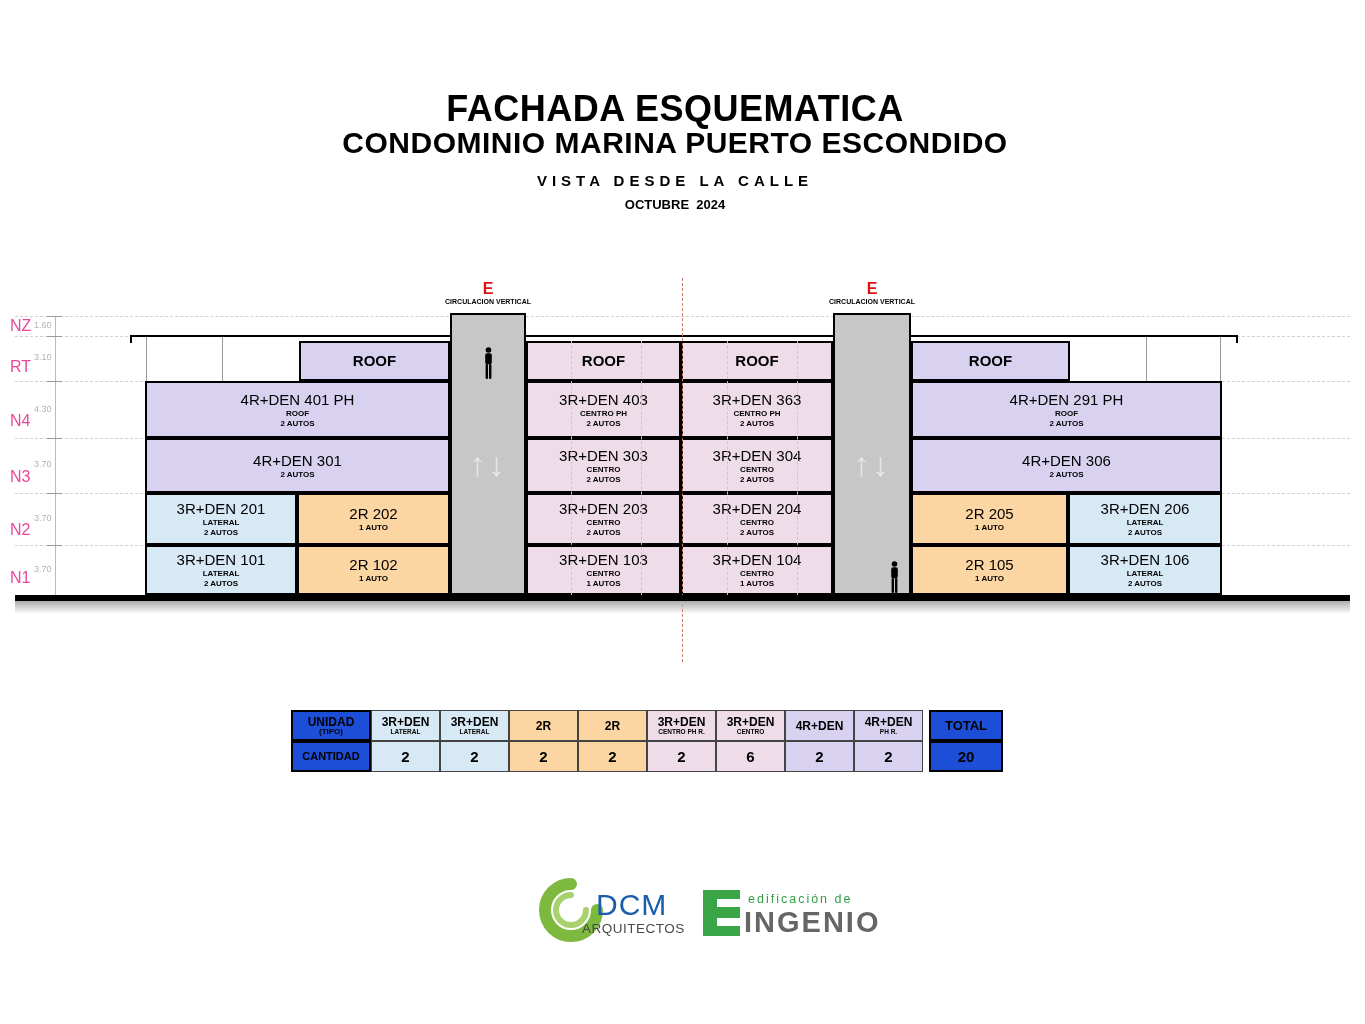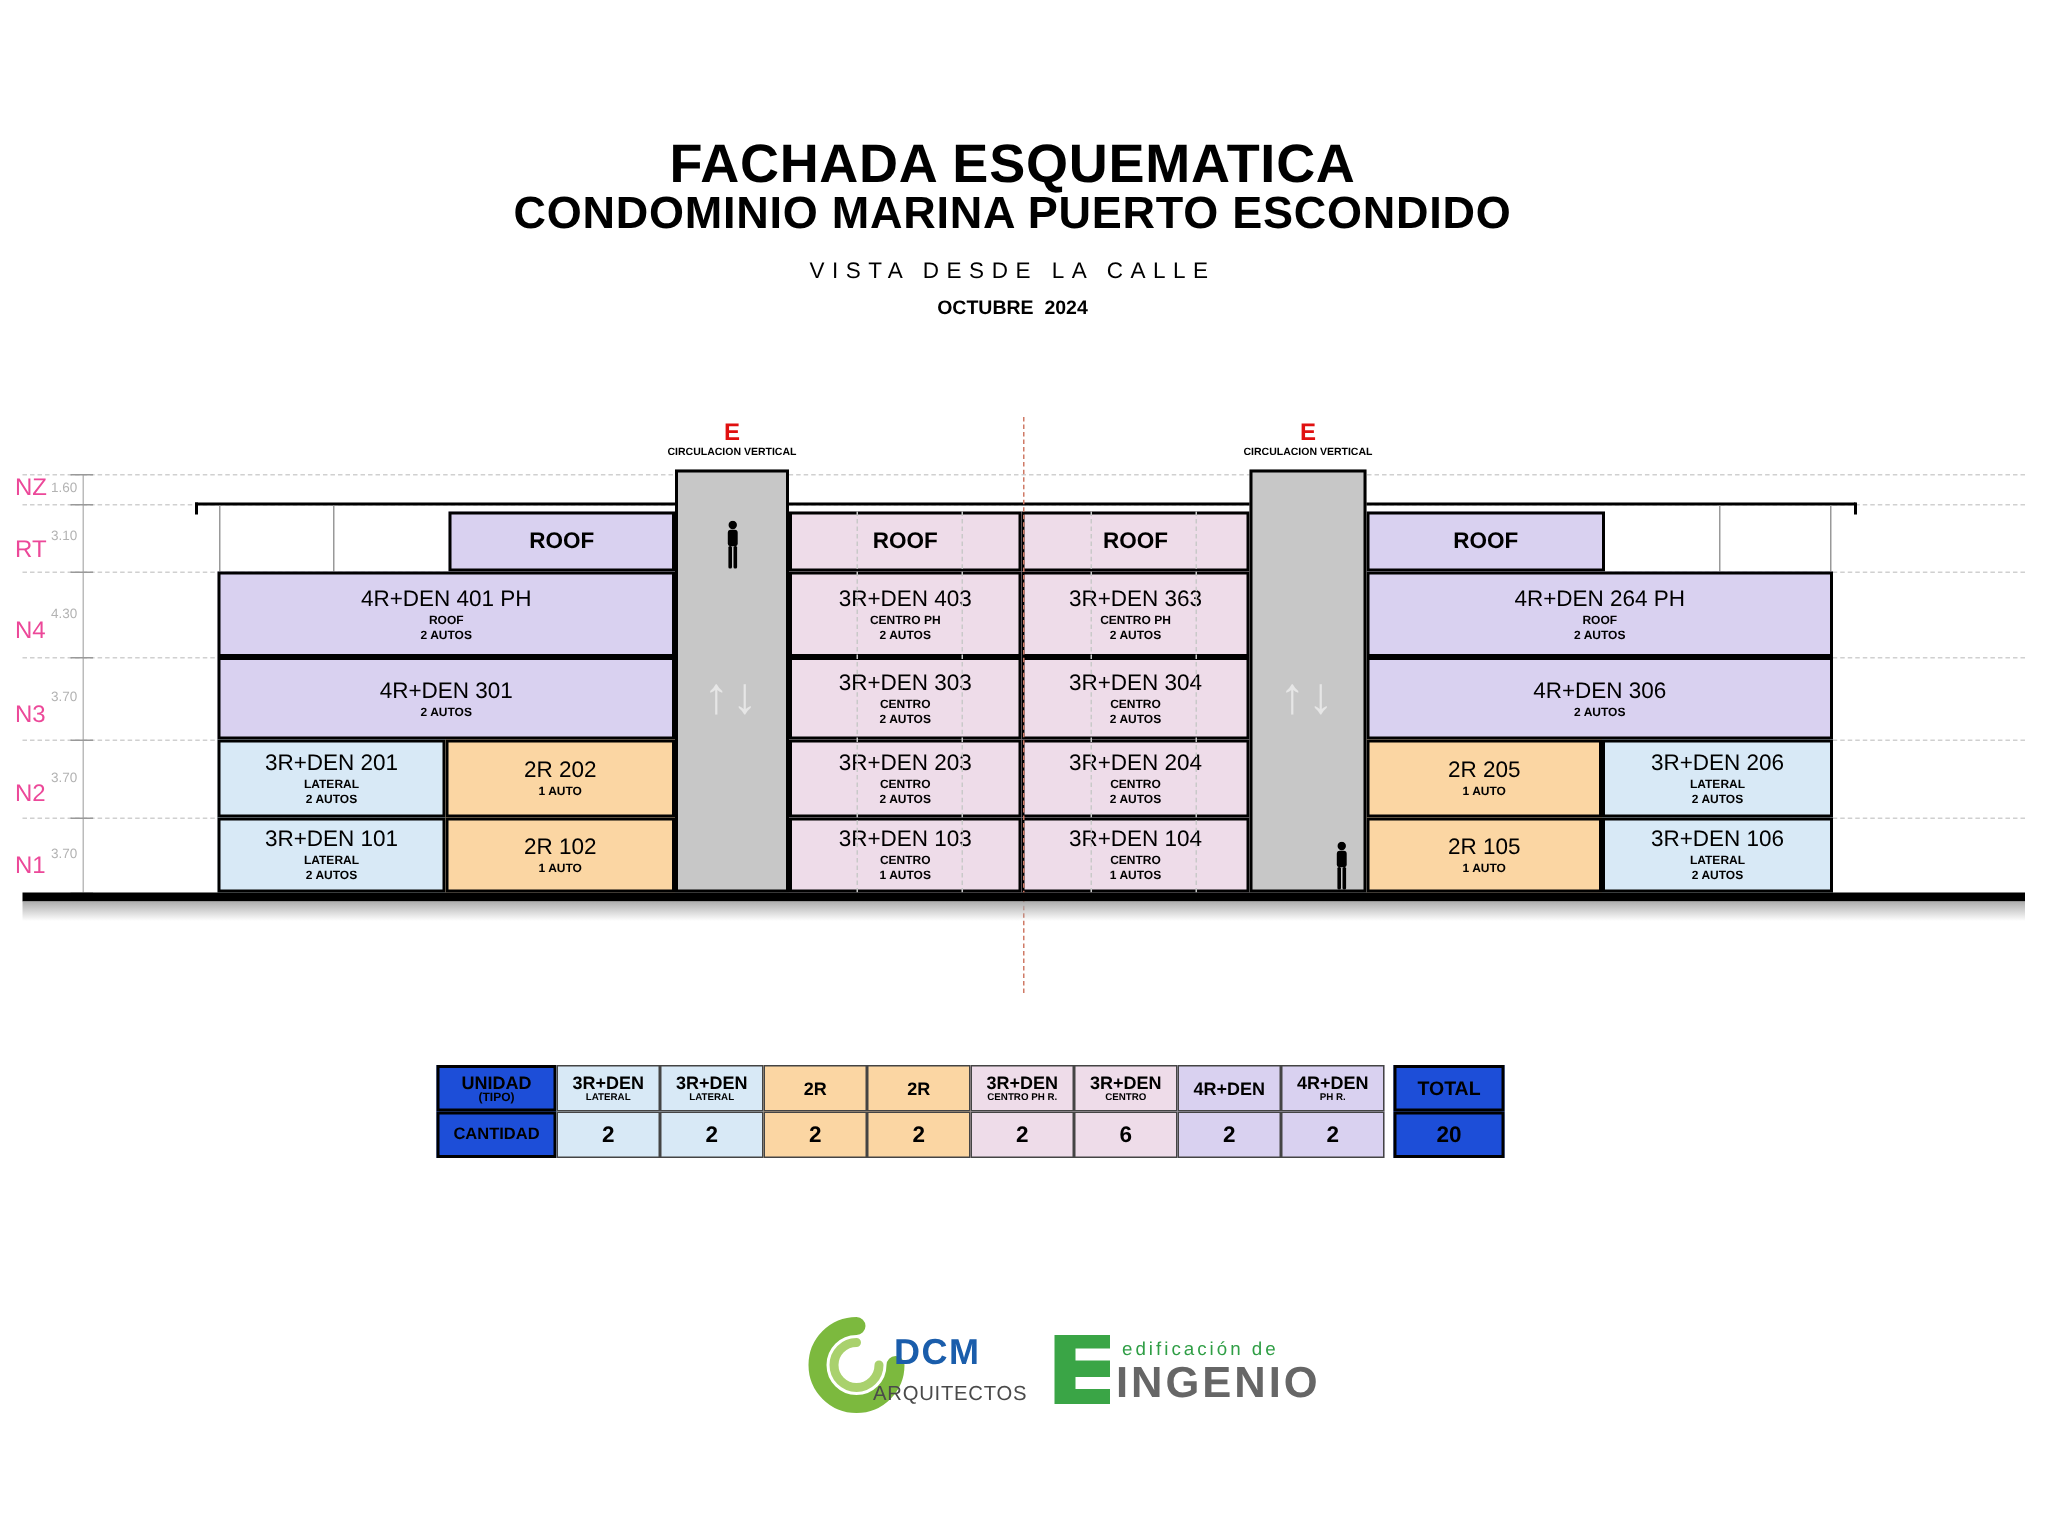--- a/index.html
+++ b/index.html
@@ -2,21 +2,21 @@
 <html><head>
 <meta charset="utf-8">
 <style>
   *{margin:0;padding:0;box-sizing:border-box}
   html,body{width:1365px;height:1024px;background:#fff;font-family:"Liberation Sans",sans-serif;position:relative;overflow:hidden;color:#000}
   .abs{position:absolute}
   
   .titleblock{position:absolute;left:0;top:0;width:1350px;text-align:center}
   .t1{position:absolute;left:0;width:100%;top:88px;font-size:36px;font-weight:700;letter-spacing:.5px}
   .t2{position:absolute;left:0;width:100%;top:126px;font-size:30px;font-weight:700;letter-spacing:.5px}
-  .t3{position:absolute;left:0;width:100%;top:172px;font-size:15px;font-weight:400;letter-spacing:5px}
+  .t3{position:absolute;left:0;width:100%;top:172px;font-size:15px;font-weight:700;letter-spacing:5px}
   .t4{position:absolute;left:0;width:100%;top:197px;font-size:13px;font-weight:700;white-space:pre}
   
   .hline{position:absolute;left:15px;width:1335px;border-top:1px dashed #d0d0d0}
   .vaxis{position:absolute;left:55px;top:316px;height:279px;border-left:1px solid #bbb}
   .tick{position:absolute;left:47px;width:15px;border-top:1px solid #999}
   .lvl{position:absolute;left:10px;width:32px;font-size:16px;color:#ec4899}
   .dim{position:absolute;left:34px;font-size:9px;color:#b3b3b3}
   
   .unit{position:absolute;border:2px solid #000;display:flex;flex-direction:column;align-items:center;justify-content:center;text-align:center;gap:1px;line-height:1}
   .unit .nm{font-size:15px;font-weight:400;line-height:16px}
@@ -45,21 +45,21 @@
   .cell .h-sub{font-size:6.5px;font-weight:700;line-height:8px}
   .cell.qty{font-size:15px;font-weight:700}
   .cell.strong{border:2px solid #000;background:#1d4ed8;font-weight:700}
   .cell.corner .h-main{font-size:12px}
   .cell.corner .h-sub{font-size:8px}
   .cell.rowlabel{font-size:11px}
   .cell.totalhead{font-size:13px}
   .spacer{border:none;background:transparent}
   
   .dcm{position:absolute;left:538px;top:876px;width:150px;height:70px}
-  .dcm-name{position:absolute;left:58px;top:12px;font-size:24px;font-weight:700;color:#1a5dab;letter-spacing:1px}
+  .dcm-name{position:absolute;left:58px;top:12px;font-size:30px;font-weight:400;color:#1a5dab;letter-spacing:1px}
   .dcm-sub{position:absolute;left:44px;top:45px;font-size:13.5px;color:#4a4a4a;letter-spacing:.5px}
   .ingenio{position:absolute;left:703px;top:888px;width:190px;height:56px}
   .e-icon{position:absolute;left:0;top:2px;width:37px;height:46px;background:#3aa546}
   .e-icon::before,.e-icon::after{content:"";position:absolute;left:14px;right:0;height:8px;background:#fff}
   .e-icon::before{top:9px}
   .e-icon::after{top:28px}
   .ing-tag{position:absolute;left:45px;top:4px;font-size:12.5px;color:#2f9e45;letter-spacing:2px}
   .ing-name{position:absolute;left:41px;top:18px;font-size:29px;font-weight:700;color:#666;letter-spacing:2px}
   svg.person{fill:#000}
 </style>
@@ -133,21 +133,21 @@
   <span class="nm">3R+DEN 403</span>
   <span class="sb">CENTRO PH</span>
   <span class="sb">2 AUTOS</span>
 </div>
 <div class="unit pink" style="left:681px;top:381px;width:152px;height:57px">
   <span class="nm">3R+DEN 363</span>
   <span class="sb">CENTRO PH</span>
   <span class="sb">2 AUTOS</span>
 </div>
 <div class="unit purple" style="left:911px;top:381px;width:311px;height:57px">
-  <span class="nm">4R+DEN 264 PH</span>
+  <span class="nm">4R+DEN 291 PH</span>
   <span class="sb">ROOF</span>
   <span class="sb">2 AUTOS</span>
 </div>
 
 <div class="unit purple" style="left:145px;top:438px;width:305px;height:55px">
   <span class="nm">4R+DEN 301</span>
   <span class="sb">2 AUTOS</span>
 </div>
 <div class="unit pink" style="left:526px;top:438px;width:155px;height:55px">
   <span class="nm">3R+DEN 303</span>

